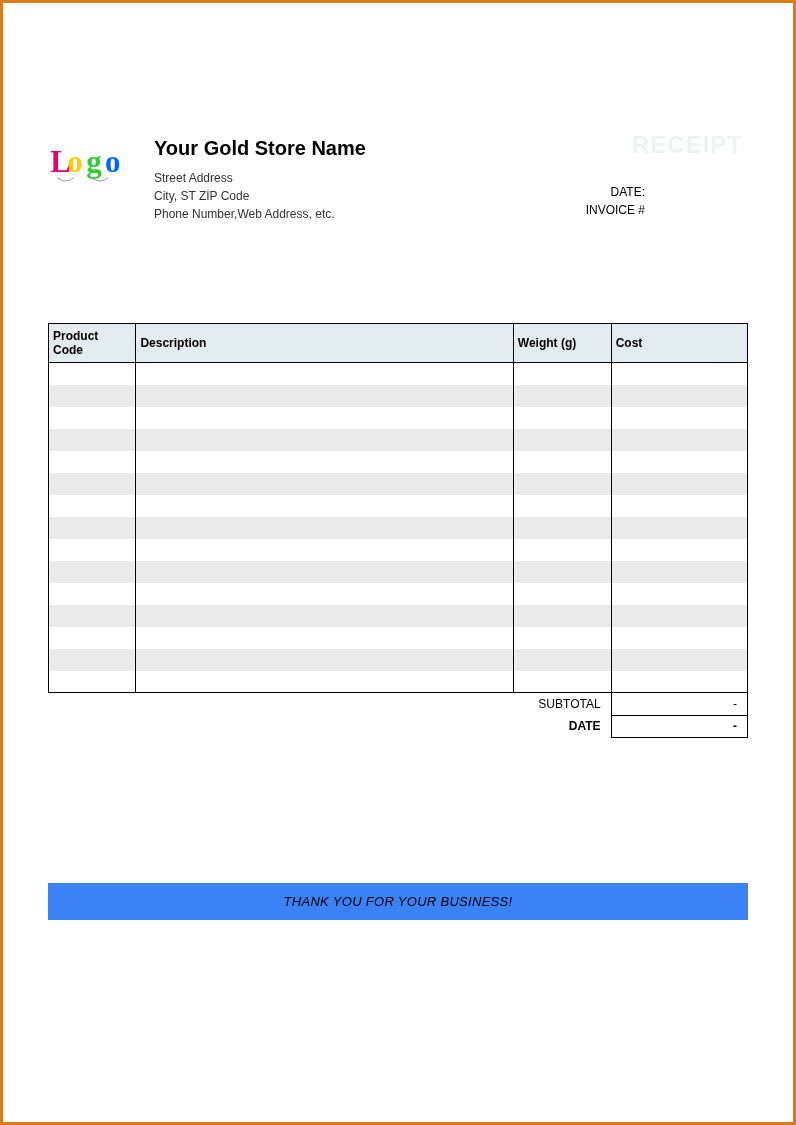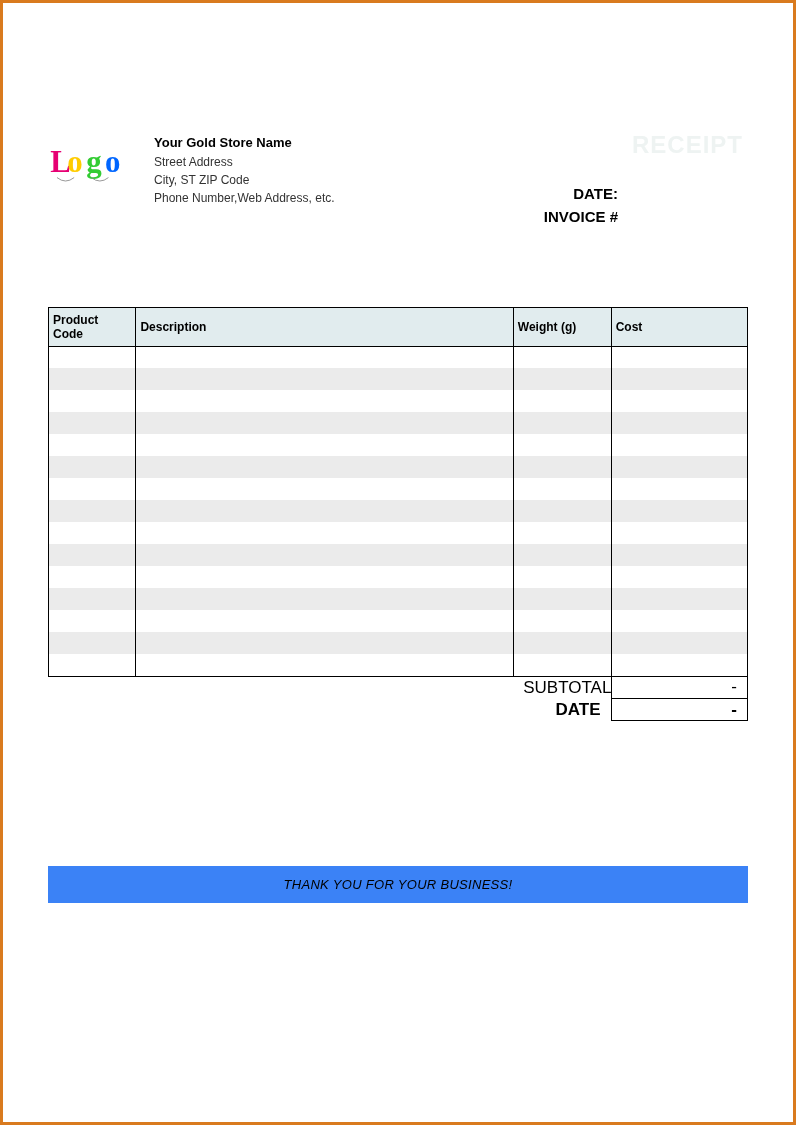--- a/index.html
+++ b/index.html
@@ -31,39 +31,40 @@
   }
   .logo svg { width: 100%; height: 100%; }
   .store-info {
     flex: 1;
     font-size: 12px;
     color: #333;
     line-height: 1.5;
   }
   .store-name {
     font-weight: bold;
-    font-size: 13px;
+    font-size: 20px;
     color: #000;
+    margin-bottom: 6px;
   }
   .receipt-label {
     position: absolute;
     top: 128px;
     right: 50px;
     font-size: 24px;
     font-weight: bold;
     color: #eef3f2;
     letter-spacing: 1px;
   }
   .meta {
     position: absolute;
     top: 180px;
-    right: 175px;
+    right: 148px;
     text-align: right;
-    font-size: 15px;
-    font-weight: bold;
+    font-size: 12px;
+    font-weight: normal;
     line-height: 1.5;
   }
   .items-table {
     width: 100%;
     border-collapse: collapse;
     margin-top: 100px;
     table-layout: fixed;
   }
   .items-table th {
     background: #e1ecee;
@@ -92,21 +93,21 @@
   .col-cost   { width: 19.5%; }
 
   .totals {
     width: 100%;
     border-collapse: collapse;
     margin-top: 0;
     table-layout: fixed;
   }
   .totals td {
     height: 22px;
-    font-size: 17px;
+    font-size: 12px;
     padding: 0 10px;
   }
   .totals .spacer  { width: 66.5%; border: none; }
   .totals .tlabel  { width: 14%; text-align: right; }
   .totals .tvalue  {
     width: 19.5%;
     border-left: 1px solid #000;
     border-right: 1px solid #000;
     border-bottom: 1px solid #000;
     text-align: right;

